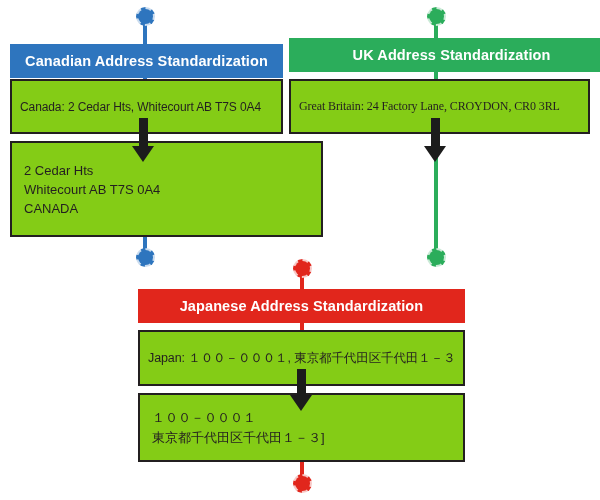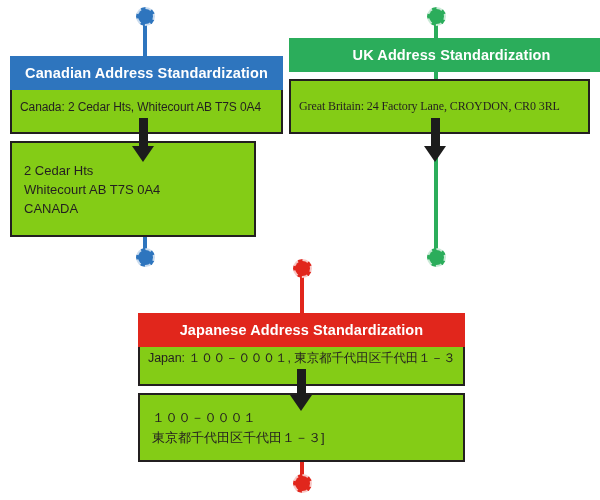--- a/index.html
+++ b/index.html
@@ -51,41 +51,41 @@
   .head  {
     position: absolute; width: 0; height: 0;
     border-left: 11.5px solid transparent;
     border-right: 11.5px solid transparent;
     border-top: 16px solid #1c1c1c;
   }
 
   
   .ca .vline       { left: 143px; top: 16px;  height: 241px; }
   .ca .node-top    { left: 136px; top: 7px; }
-  .ca .hdr         { left: 10px;  top: 56px;  width: 273px; }
+  .ca .hdr         { left: 10px;  top: 44px;  width: 273px; }
   .ca .box-in      { left: 10px;  top: 79px;  width: 273px; height: 55px; }
   .ca .shaft       { left: 139px; top: 118px; height: 30px; }
   .ca .head        { left: 132px; top: 146px; }
-  .ca .box-out     { left: 10px;  top: 141px; width: 246px; height: 96px; }
+  .ca .box-out     { left: 10px;  top: 141px; width: 313px; height: 96px; }
   .ca .node-bottom { left: 136px; top: 248px; }
 
   
   .uk .vline       { left: 434px; top: 16px;  height: 241px; }
   .uk .node-top    { left: 427px; top: 7px; }
   .uk .hdr         { left: 289px; top: 38px;  width: 301px; padding-left: 12px; }
   .uk .box-in      { left: 289px; top: 79px;  width: 301px; height: 55px; font-family: Liberation Serif, serif; }
   .uk .shaft       { left: 431px; top: 118px; height: 30px; }
   .uk .head        { left: 424px; top: 146px; }
   .uk .box-out     { left: 289px; top: 141px; width: 301px; height: 96px; }
   .uk .node-bottom { left: 427px; top: 248px; }
 
   
   .jp .vline       { left: 300px; top: 268px; height: 215px; }
   .jp .node-top    { left: 293px; top: 259px; }
-  .jp .hdr         { left: 138px; top: 289px; width: 327px; margin-top: 24px; }
+  .jp .hdr         { left: 138px; top: 289px; width: 327px; }
   .jp .box-in      { left: 138px; top: 330px; width: 327px; height: 56px; }
   .jp .shaft       { left: 297px; top: 369px; height: 28px; }
   .jp .head        { left: 290px; top: 395px; }
   .jp .box-out     { left: 138px; top: 393px; width: 327px; height: 69px; }
   .jp .node-bottom { left: 293px; top: 474px; }
 </style>
 </head>
 <body>
 
 <div class="canvas">

